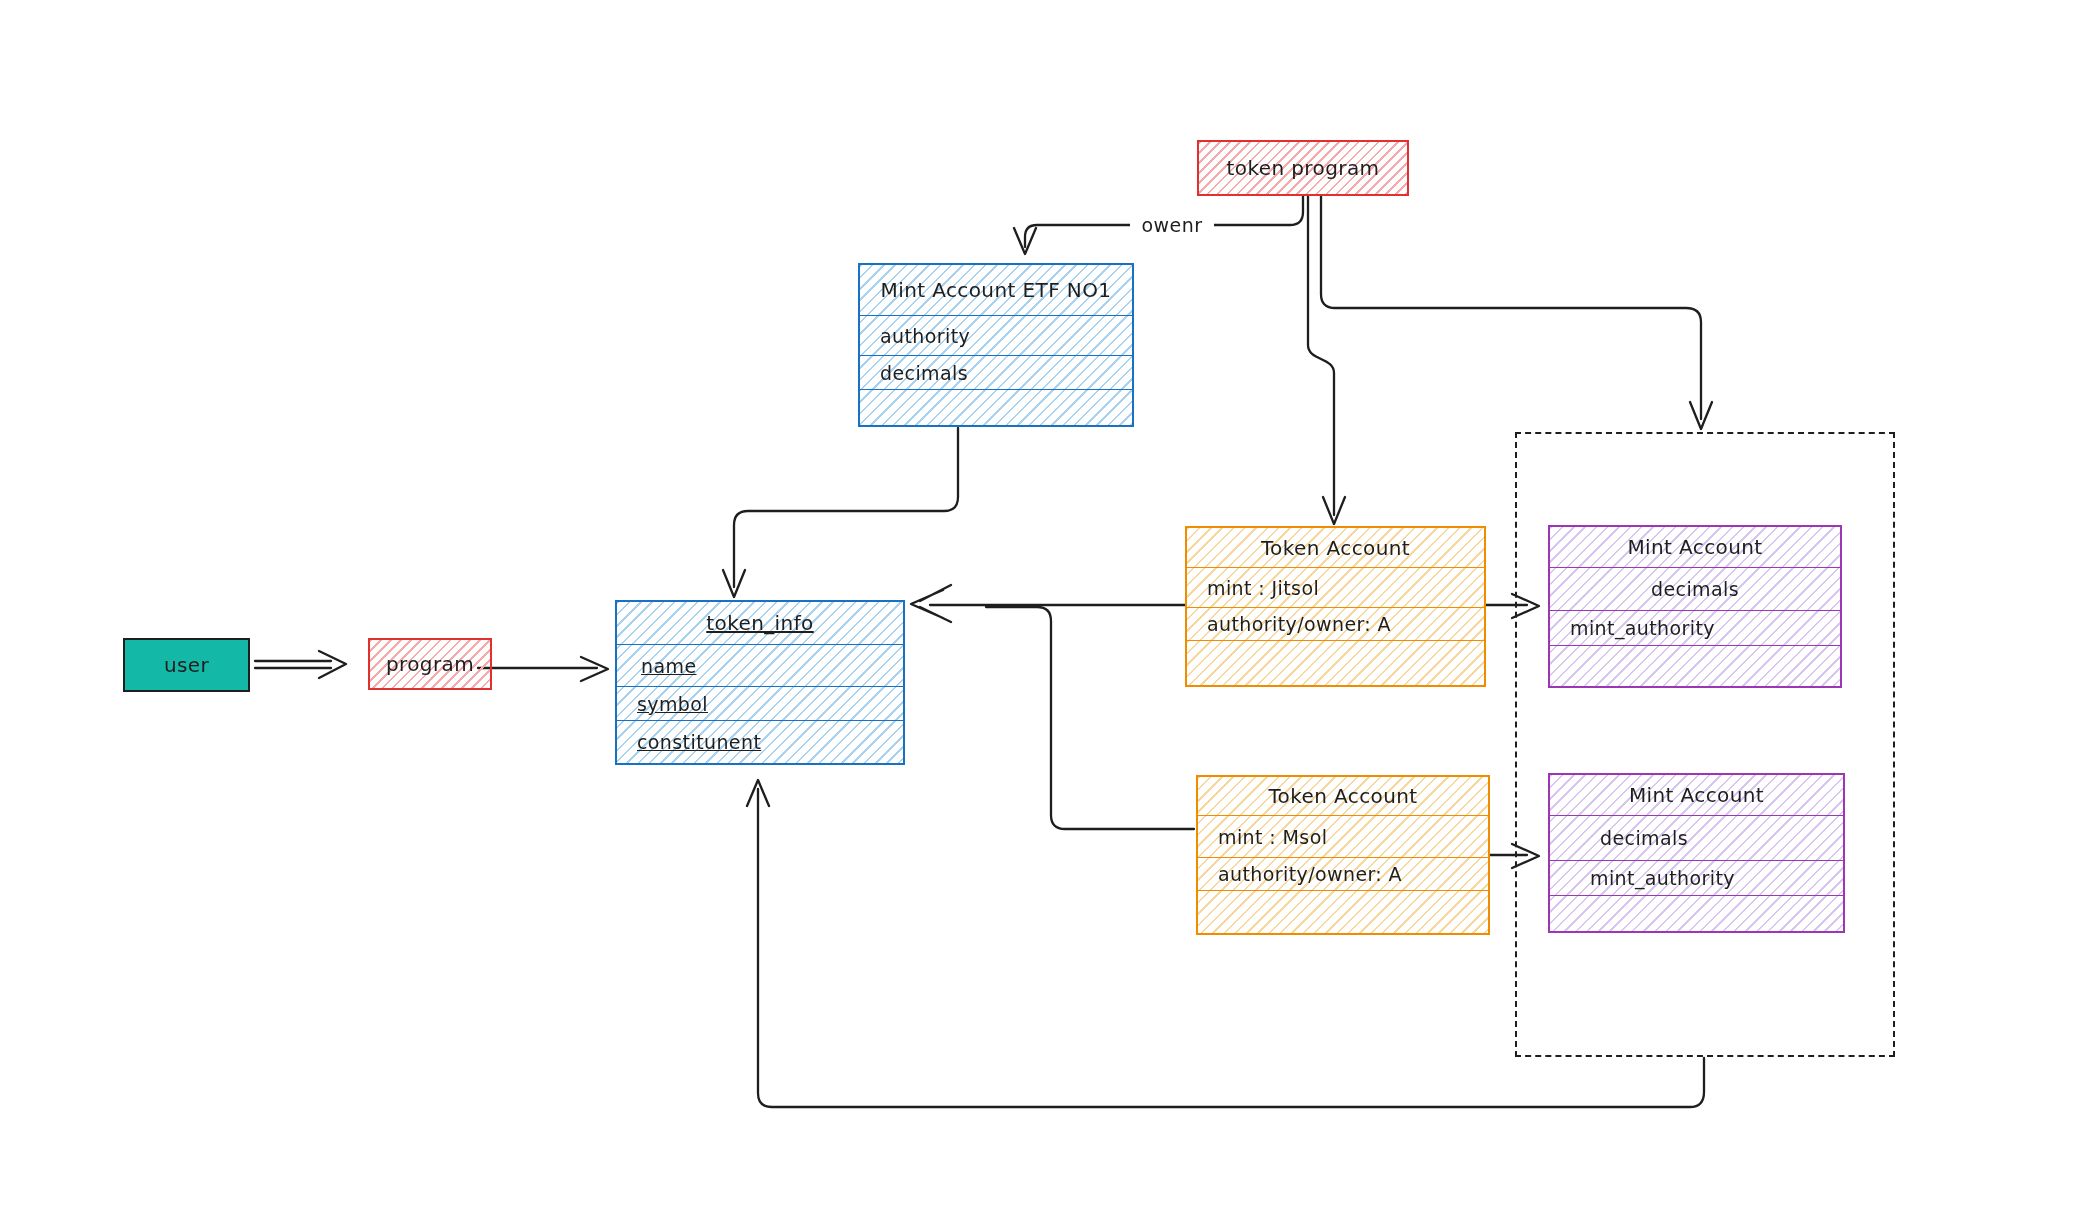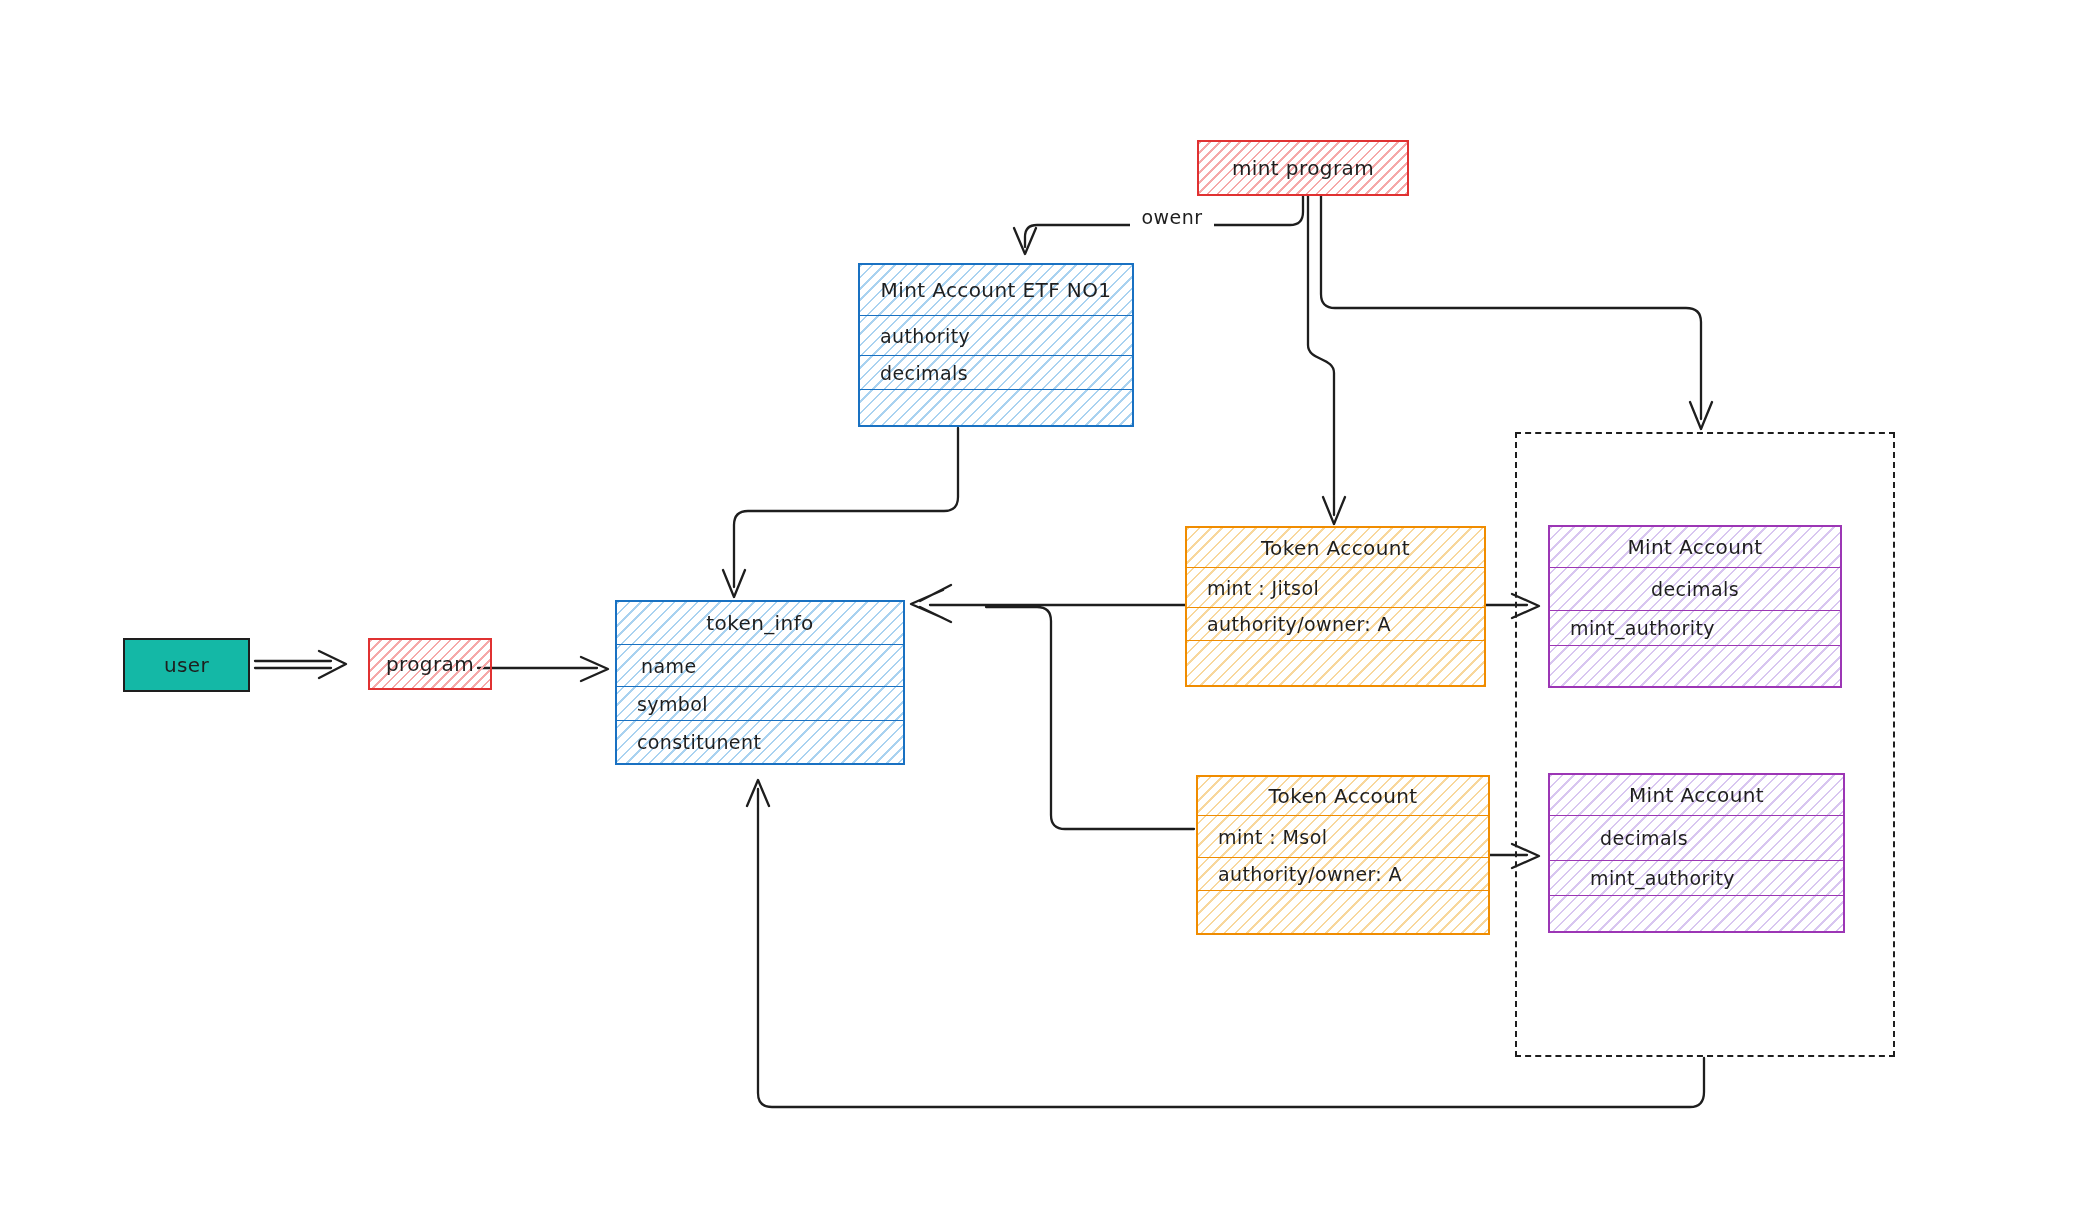--- a/index.html
+++ b/index.html
@@ -91,39 +91,39 @@
     <path d="M1486 605 H1527 M1512 594 L1539 606 L1512 618"></path>
 
     <path d="M1489 855 H1527 M1512 844 L1539 856 L1512 868"></path>
 
     <path d="M1704 1058 V1092 Q1704 1107 1690 1107 H772 Q758 1107 758 1093 V789 M747 806 L758 780 L769 806"></path>
   </svg>
 
   <div class="group-dashed" style="left:1515px;top:432px;width:380px;height:625px;"></div>
 
   <div class="node red single" style="left:1197px;top:140px;width:212px;height:56px;">
-    <div class="row title">mint program</div>
+    <div class="row title">token program</div>
   </div>
 
   <div class="node plain single" style="left:123px;top:638px;width:127px;height:54px;">
     <div class="row title">user</div>
   </div>
 
   <div class="node red single" style="left:348px;top:638px;width:124px;height:52px;margin-left:20px;">
     <div class="row title">program</div>
   </div>
 
   <div class="node blue" style="left:858px;top:263px;width:276px;height:164px;">
     <div class="row title" style="height:50px;">Mint Account ETF NO1</div>
     <div class="row" style="height:40px;">authority</div>
     <div class="row" style="height:34px;">decimals</div>
     <div class="row empty"></div>
   </div>
 
-  <div class="node blue" style="left:615px;top:600px;width:290px;height:165px;">
+  <div class="node blue" style="left:615px;top:600px;width:290px;height:165px;text-decoration:underline;">
     <div class="row title" style="height:42px;">token_info</div>
     <div class="row" style="height:42px;padding-left:24px;">name</div>
     <div class="row" style="height:34px;">symbol</div>
     <div class="row empty">constitunent</div>
   </div>
 
   <div class="node orange" style="left:1185px;top:526px;width:301px;height:161px;">
     <div class="row title" style="height:39px;">Token Account</div>
     <div class="row" style="height:40px;">mint : Jitsol</div>
     <div class="row" style="height:33px;">authority/owner: A</div>
@@ -144,15 +144,15 @@
     <div class="row empty"></div>
   </div>
 
   <div class="node purple" style="left:1548px;top:773px;width:297px;height:160px;">
     <div class="row title" style="height:40px;">Mint Account</div>
     <div class="row" style="height:45px;padding-left:50px;">decimals</div>
     <div class="row" style="height:35px;padding-left:40px;">mint_authority</div>
     <div class="row empty"></div>
   </div>
 
-  <div class="edge-label" style="left:1130px;top:204px;width:74px;height:26px;">owenr</div>
+  <div class="edge-label" style="left:1130px;top:212px;width:74px;height:26px;">owenr</div>
 
 </div>
 
 </body></html>

